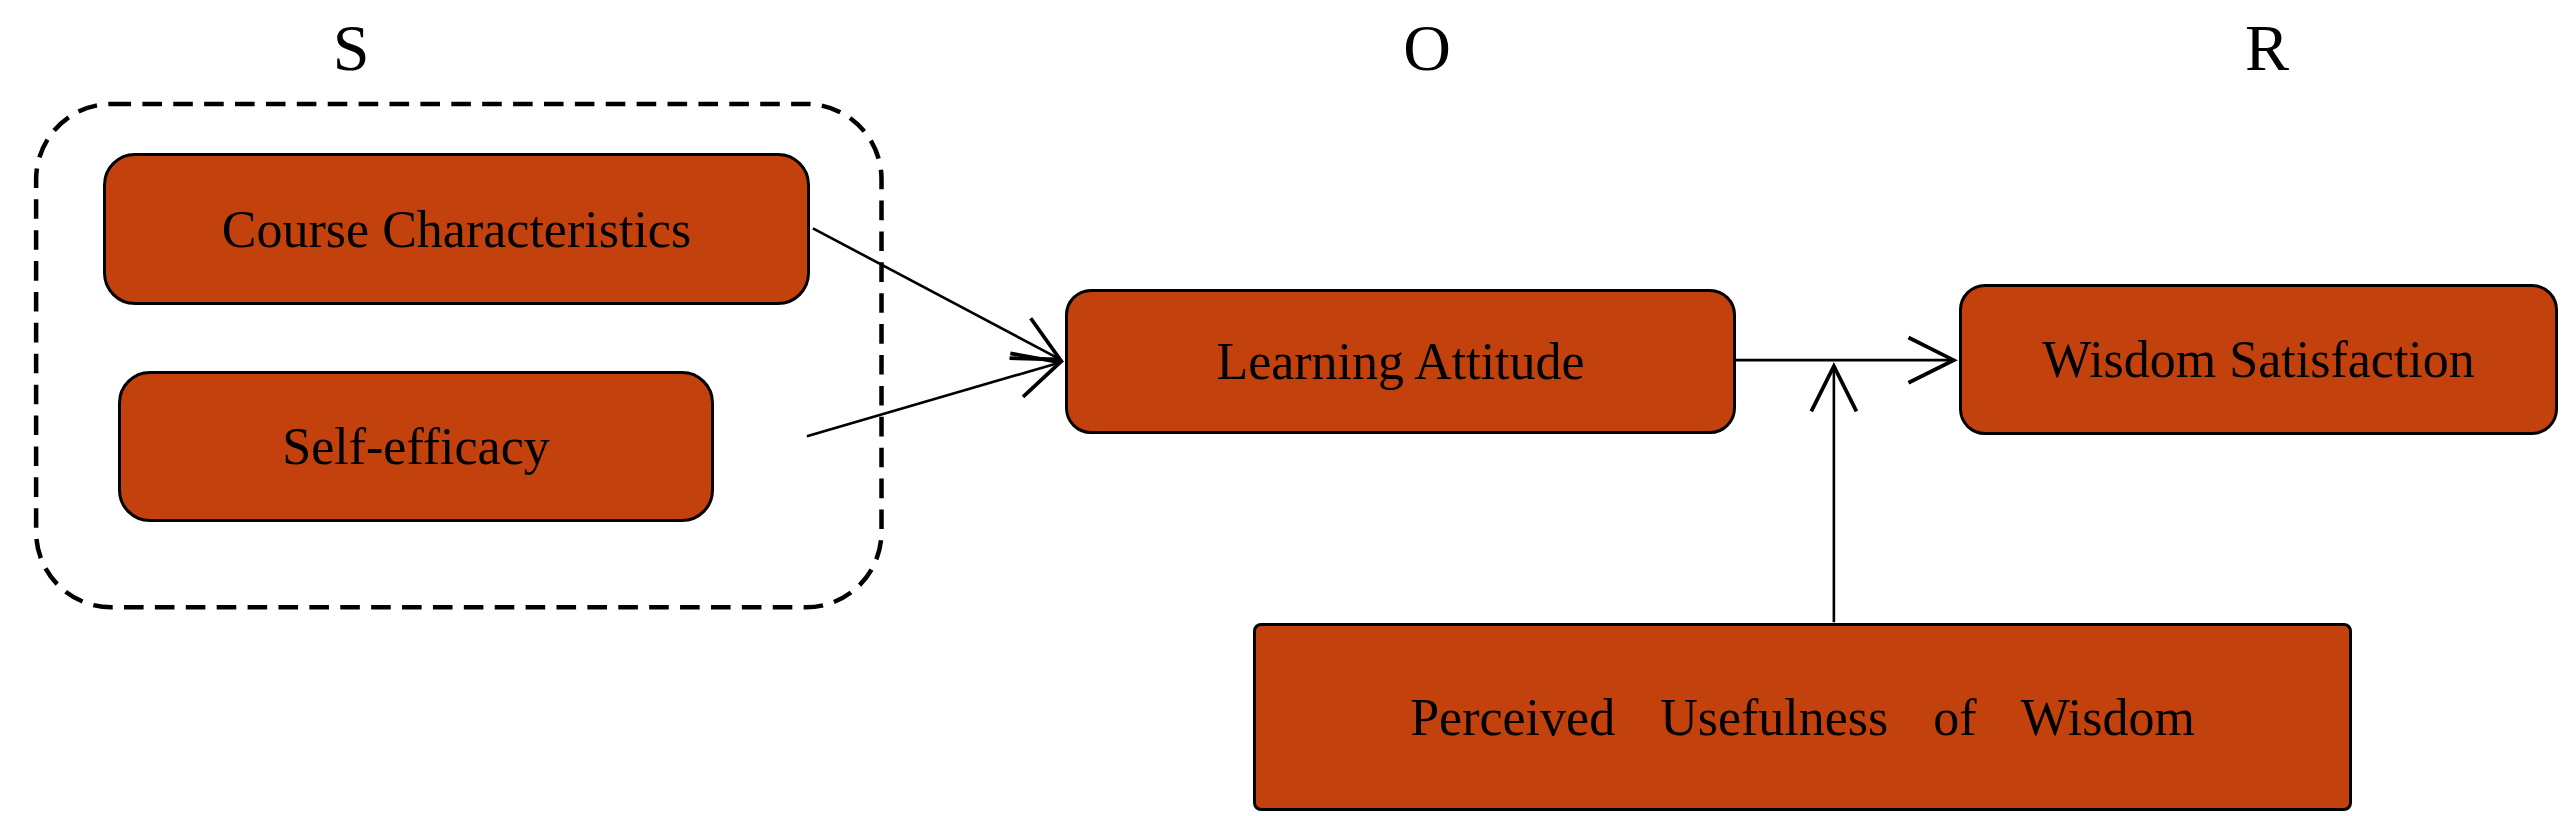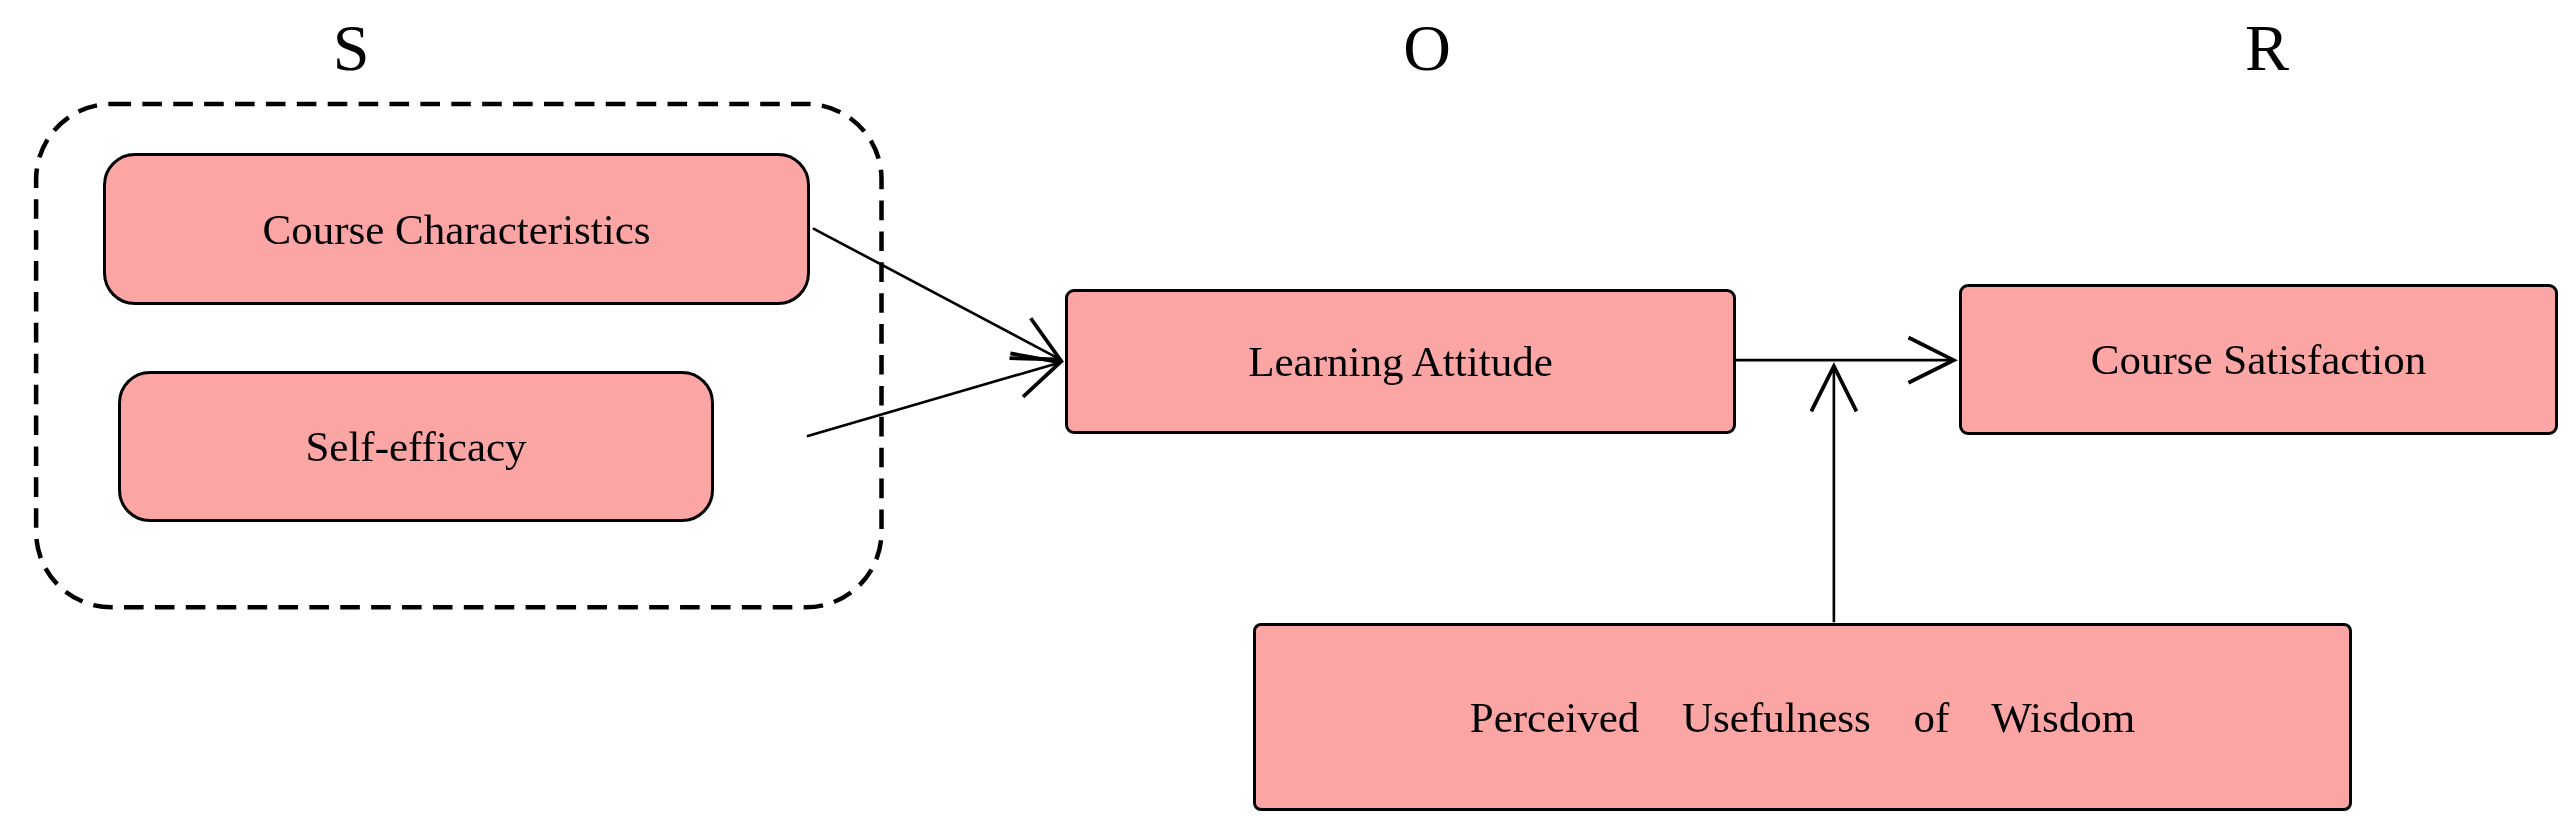--- a/index.html
+++ b/index.html
@@ -27,31 +27,31 @@
     width: 166px;
     top: 12px;
     text-align: center;
     font-size: 66px;
     line-height: 1.1;
     white-space: nowrap;
   }
   .node {
     position: absolute;
     box-sizing: border-box;
-    background: #fca5a5;
+    background: #c2410c;
     border: 3.8px solid #000000;
     display: flex;
     align-items: center;
     justify-content: center;
-    font-size: 43px;
+    font-size: 52px;
     text-align: center;
     white-space: nowrap;
   }
   .node-sm { border-radius: 32px; }
-  .node-md { border-radius: 9px; }
+  .node-md { border-radius: 26px; }
   .node-lg { border-radius: 47px; }
   #node-perceived-usefulness { word-spacing: 32px; }
 </style>
 </head>
 <body>
 
 <div class="canvas">
 
   <svg class="arrow-layer" viewBox="0 0 3417 1083">
     <defs>
@@ -83,21 +83,21 @@
 
   <div class="node node-sm" id="node-self-efficacy" style="left: 118px; top: 371px; width: 596px; height: 151px;">
     <span>Self-efficacy</span>
   </div>
 
   <div class="node node-md" id="node-learning-attitude" style="left: 1065px; top: 289px; width: 671px; height: 145px;">
     <span>Learning Attitude</span>
   </div>
 
   <div class="node node-md" id="node-course-satisfaction" style="left: 1959px; top: 284px; width: 599px; height: 151px;">
-    <span>Course Satisfaction</span>
+    <span>Wisdom Satisfaction</span>
   </div>
 
   <div class="node node-lg" id="node-perceived-usefulness" style="left: 1253px; top: 623px; width: 1099px; height: 188px; border-radius: 8px;">
     <span>Perceived Usefulness of Wisdom</span>
   </div>
 
 </div>
 
 
 </body></html>

